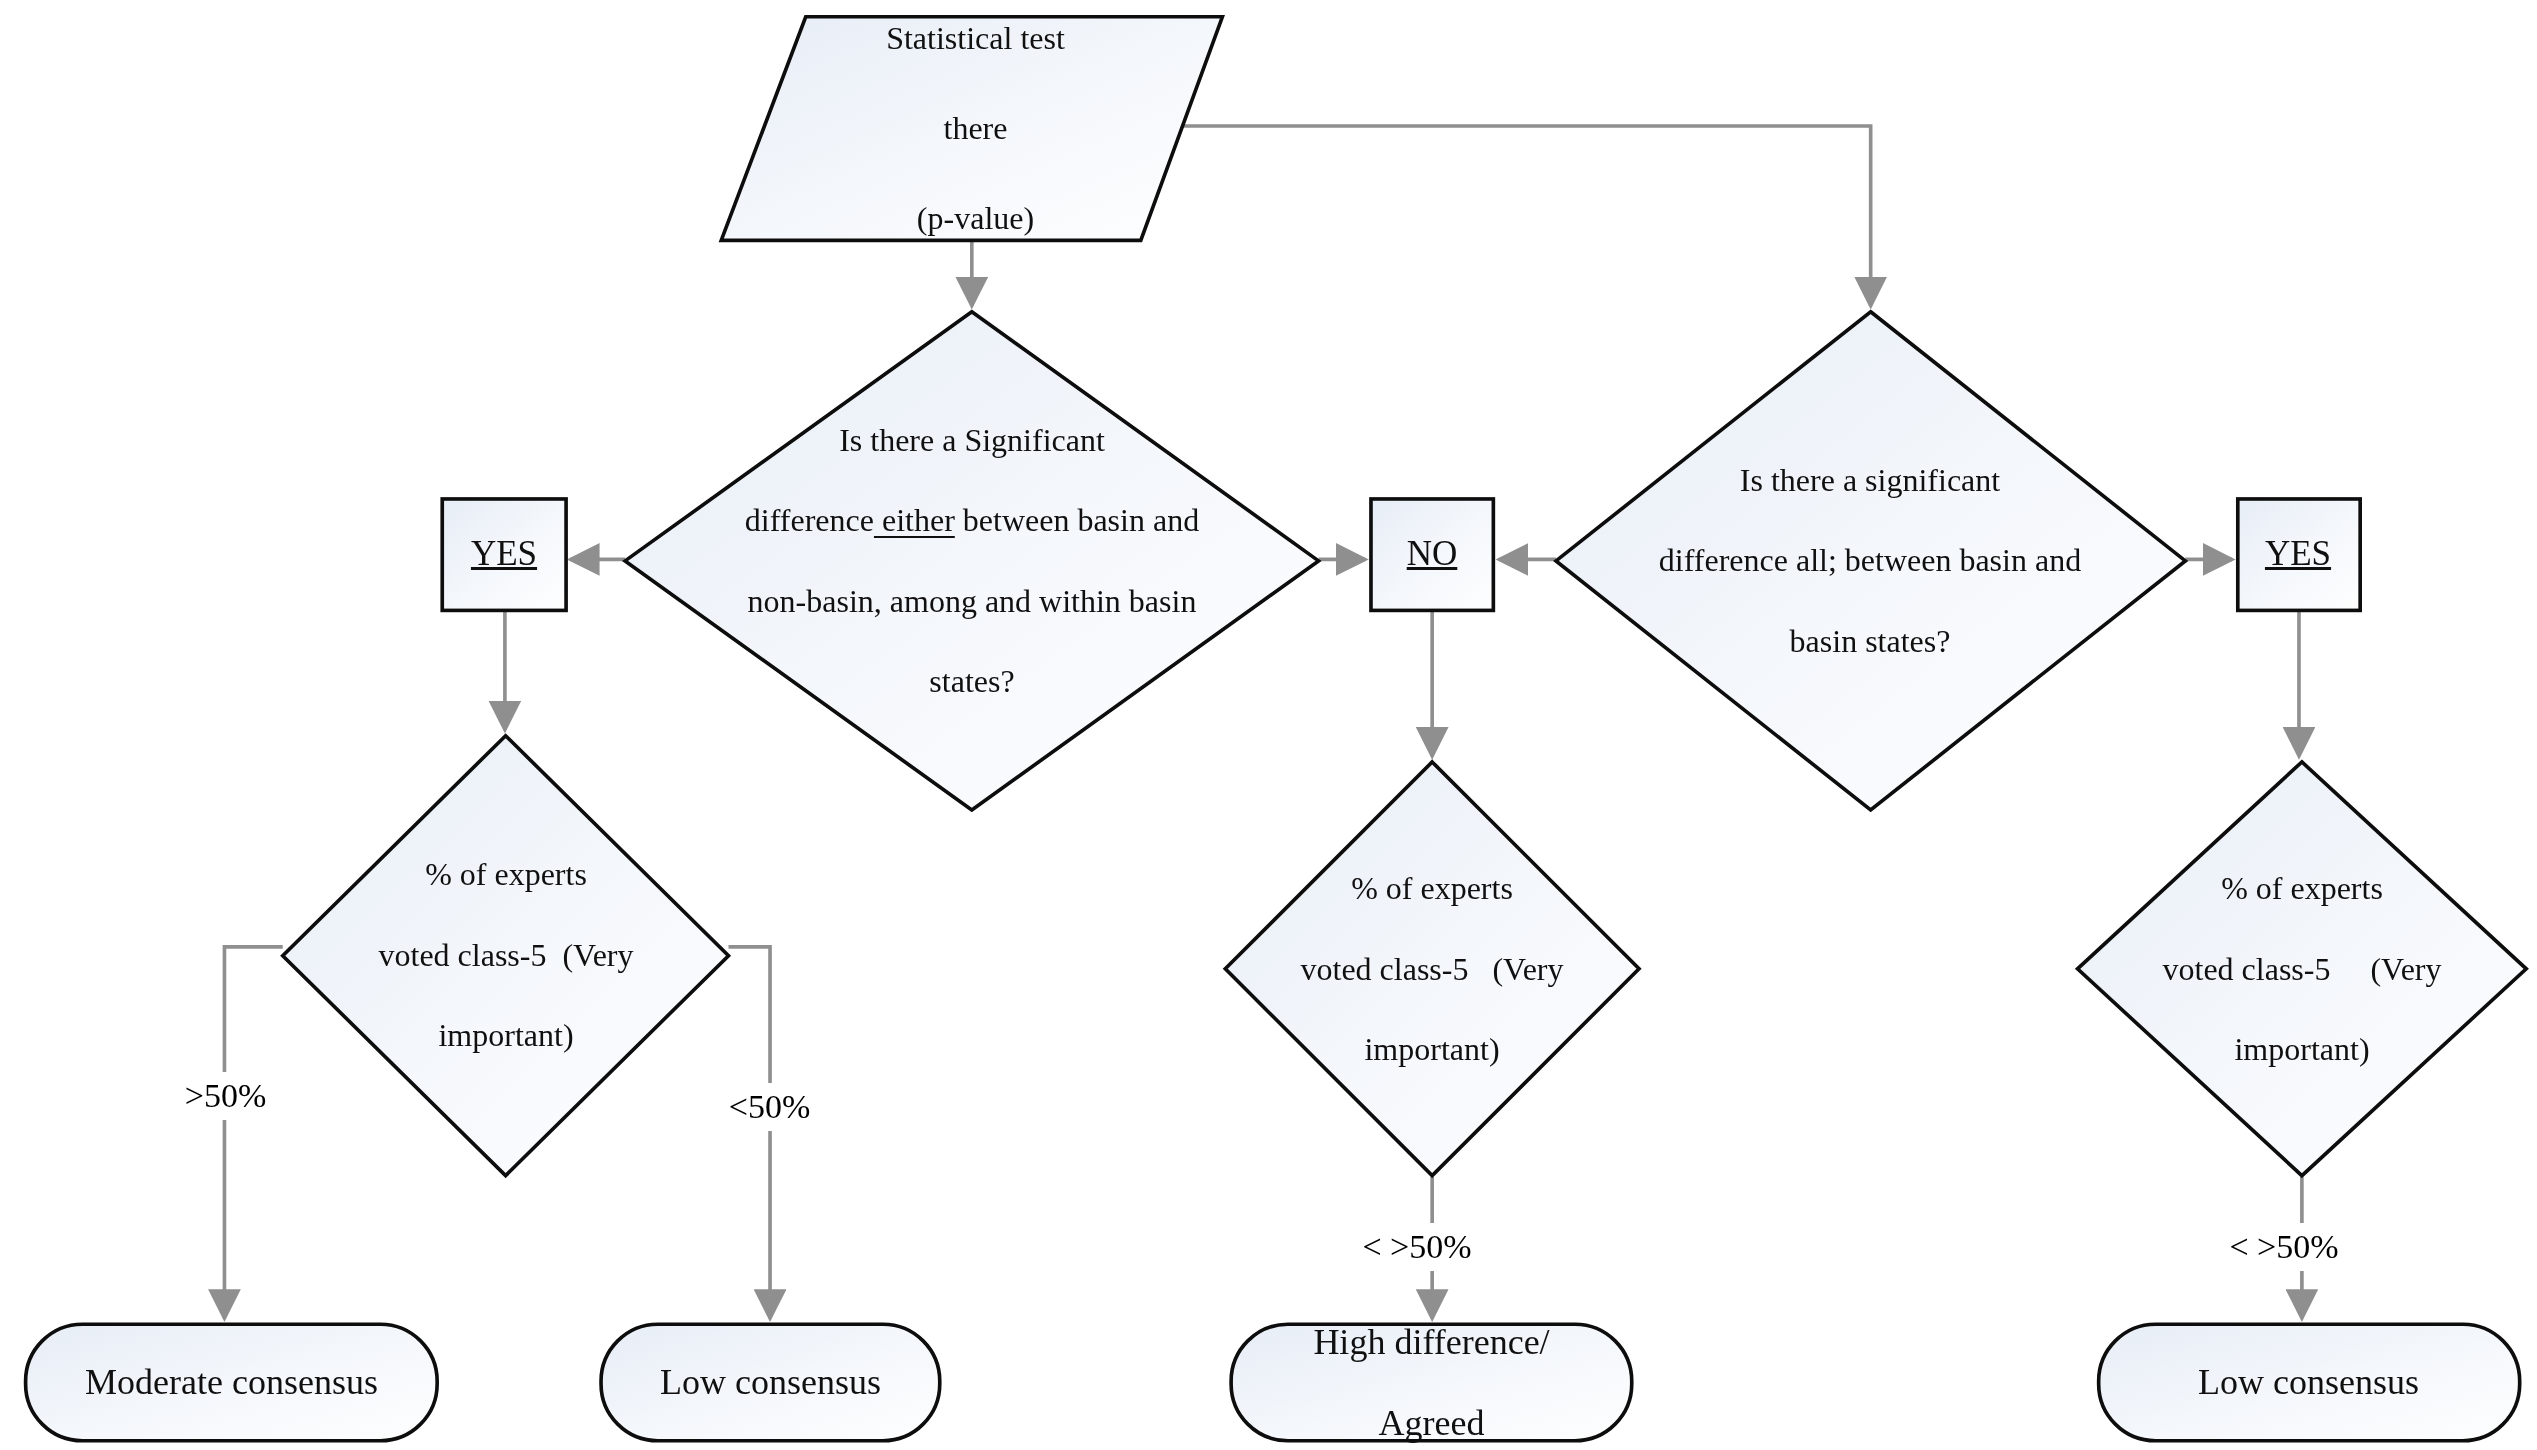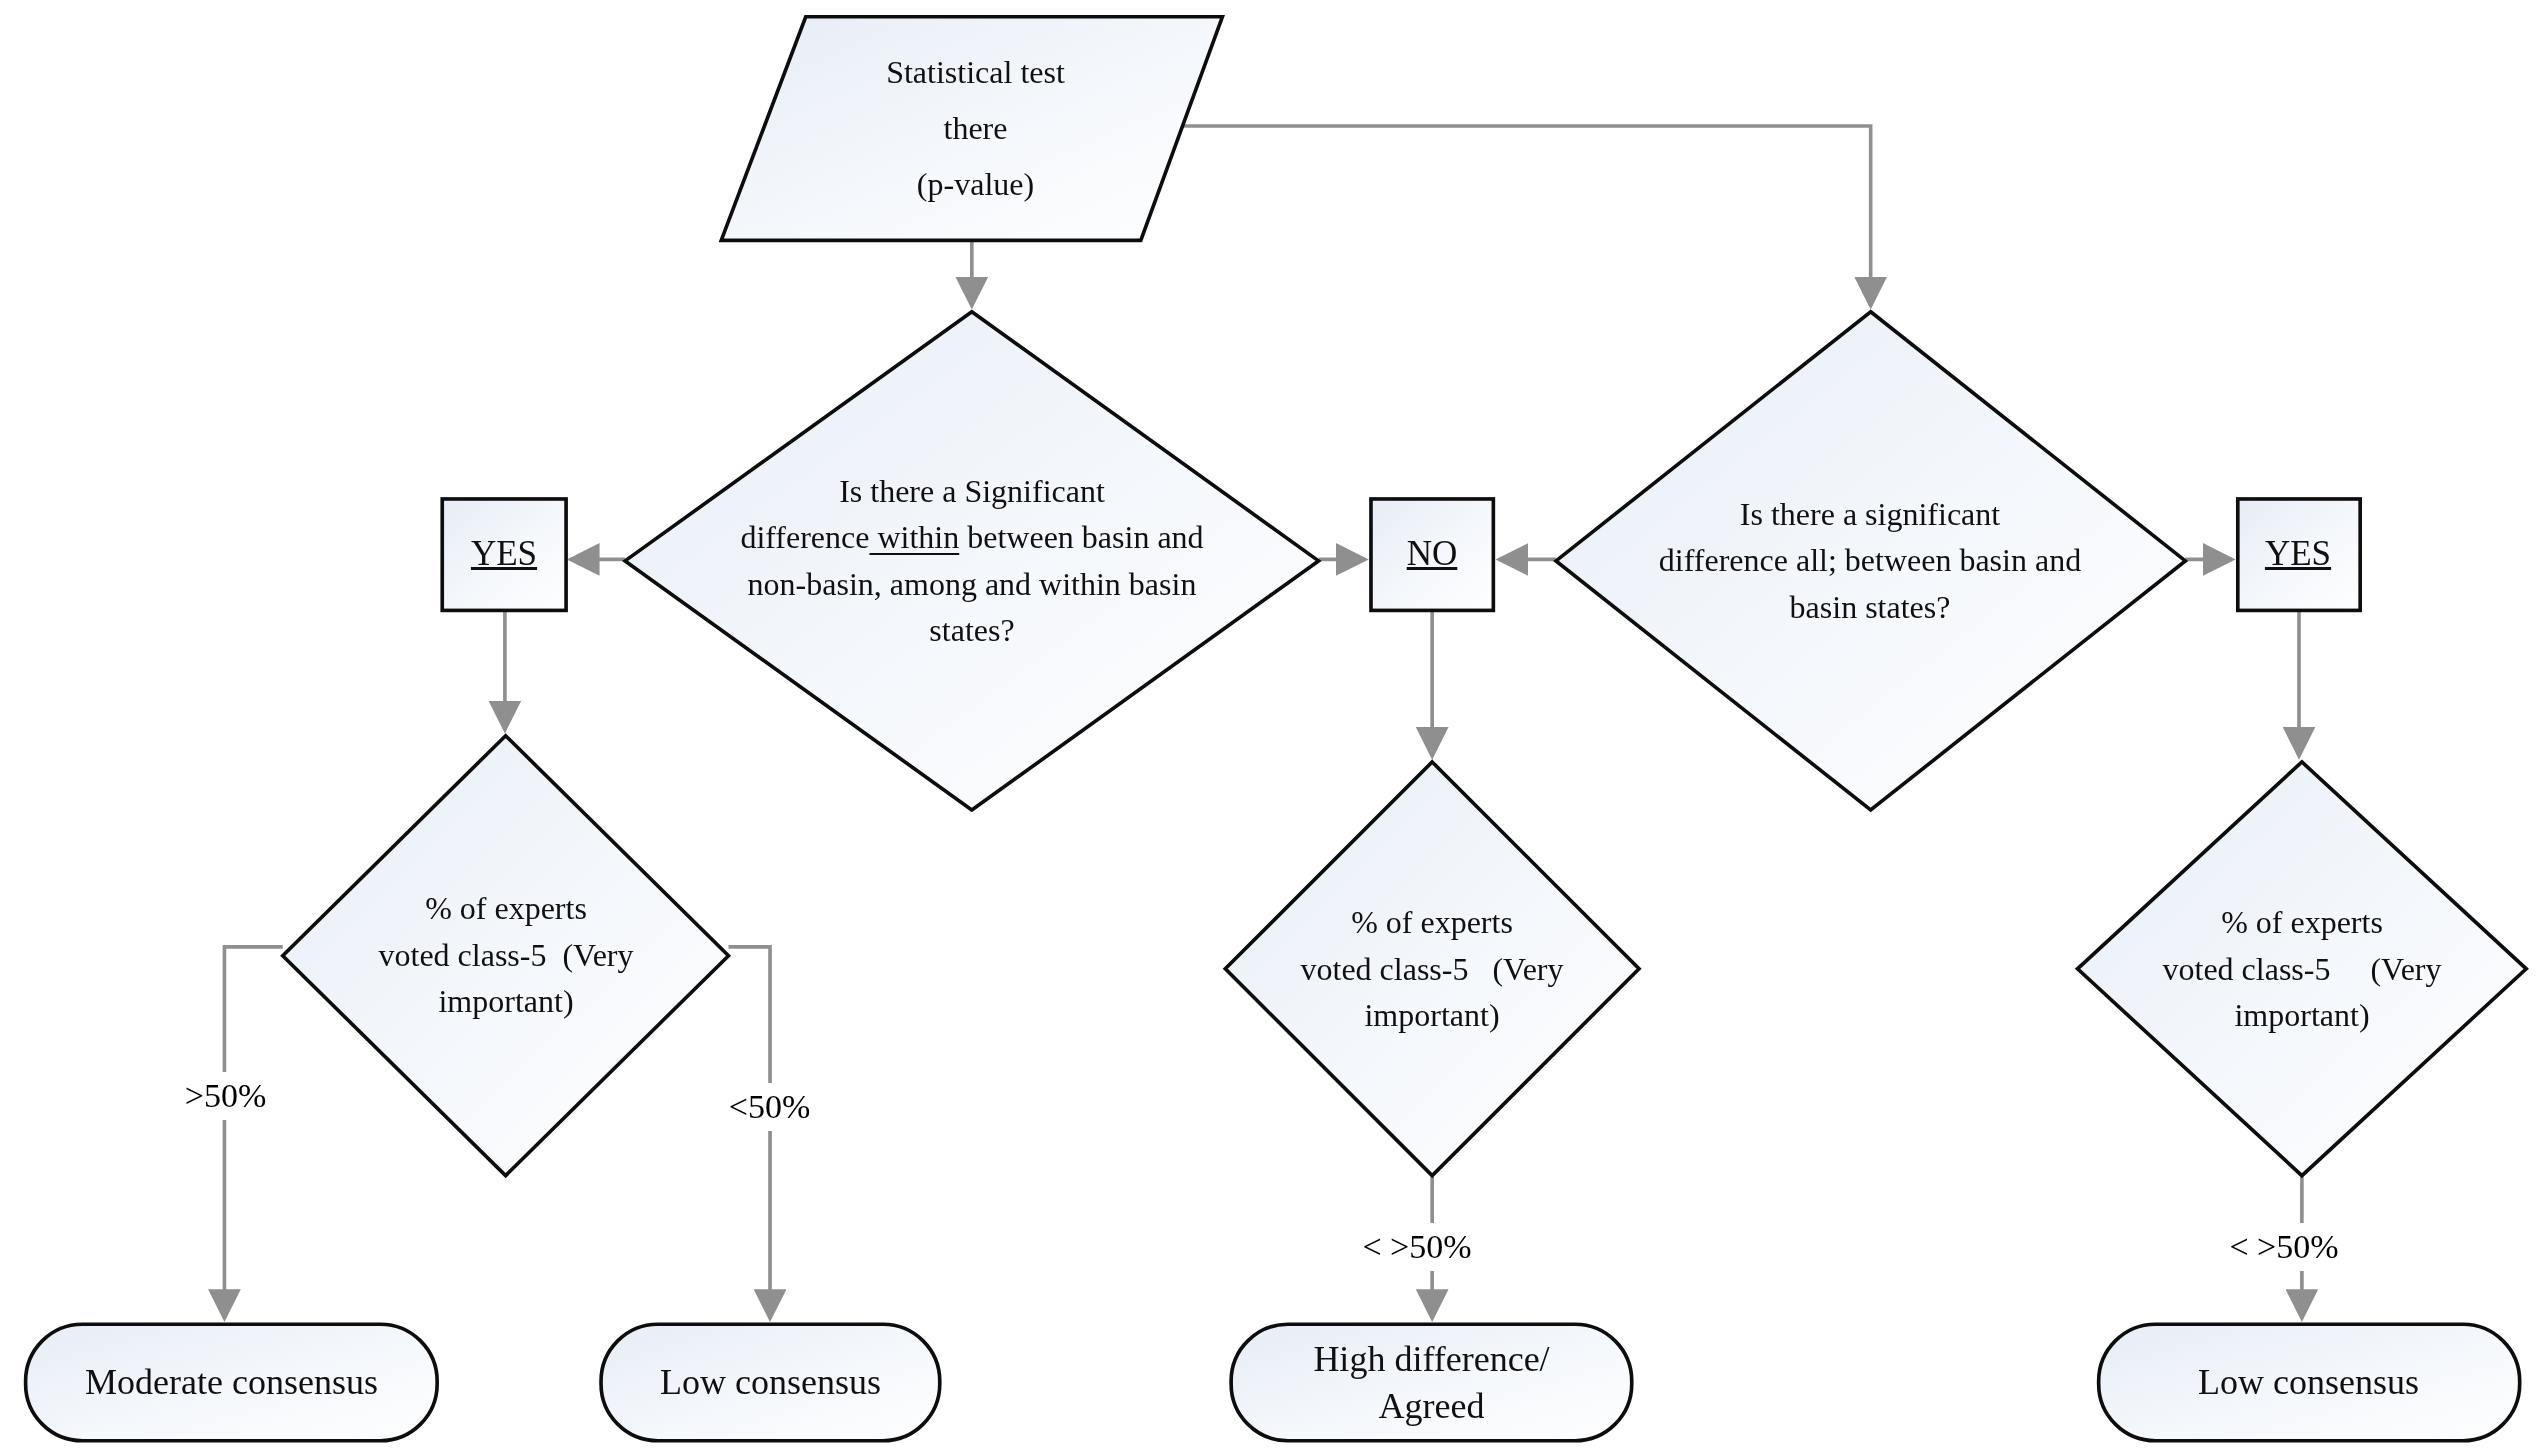--- a/index.html
+++ b/index.html
@@ -22,20 +22,21 @@
   .txt {
     position: absolute;
     z-index: 2;
     display: flex;
     flex-direction: column;
     align-items: center;
     justify-content: center;
     text-align: center;
     color: #101010;
     line-height: 1.45;
+    gap: 34px;
   }
   .ln { white-space: pre; }
   .node-text   { font-size: 32px; }
   .start-text  { font-size: 32px; line-height: 1.75; }
   .yn-text     { font-size: 35px; text-decoration: underline; }
   .term-text   { font-size: 36px; line-height: 1.3; }
   .edge-label {
     position: absolute;
     z-index: 3;
     display: flex;
@@ -103,21 +104,21 @@
   </svg>
 
   <div class="txt start-text" style="left:768px; top:29px; width:415px; height:197px;">
     <div class="ln">Statistical test</div>
     <div class="ln">there</div>
     <div class="ln">(p-value)</div>
   </div>
 
   <div class="txt node-text" style="left:695px; top:404px; width:554px; height:313px;">
     <div class="ln">Is there a Significant</div>
-    <div class="ln"><span class="ln">difference</span><span class="ln u-part"> within</span><span class="ln"> between basin and</span></div>
+    <div class="ln"><span class="ln">difference</span><span class="ln u-part"> either</span><span class="ln"> between basin and</span></div>
     <div class="ln">non-basin, among and within basin</div>
     <div class="ln">states?</div>
   </div>
 
   <div class="txt node-text" style="left:1615px; top:404px; width:510px; height:313px;">
     <div class="ln">Is there a significant</div>
     <div class="ln">difference all; between basin and</div>
     <div class="ln">basin states?</div>
   </div>
 

